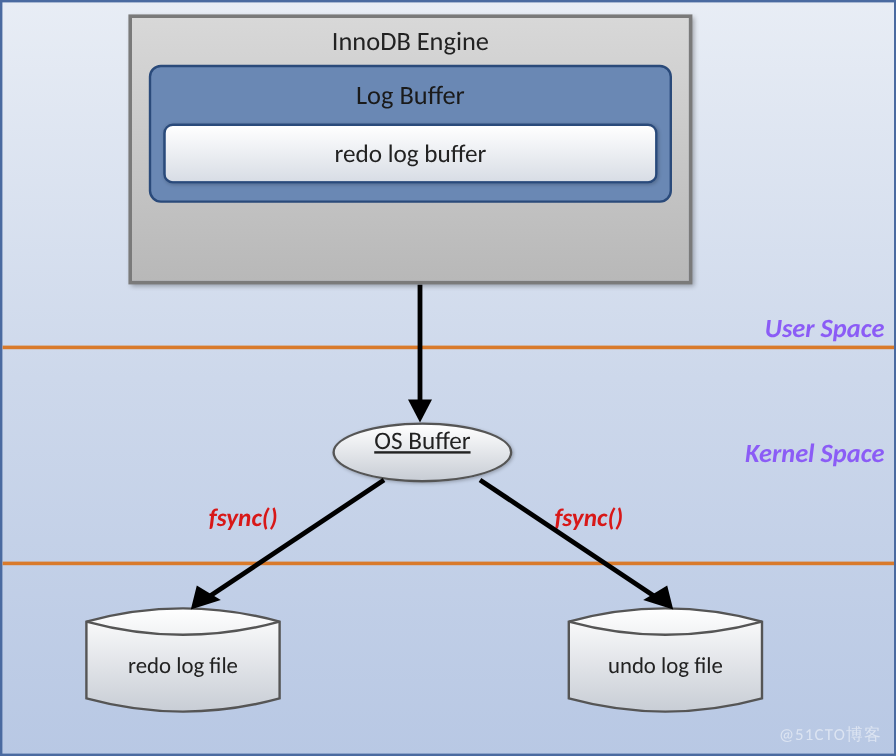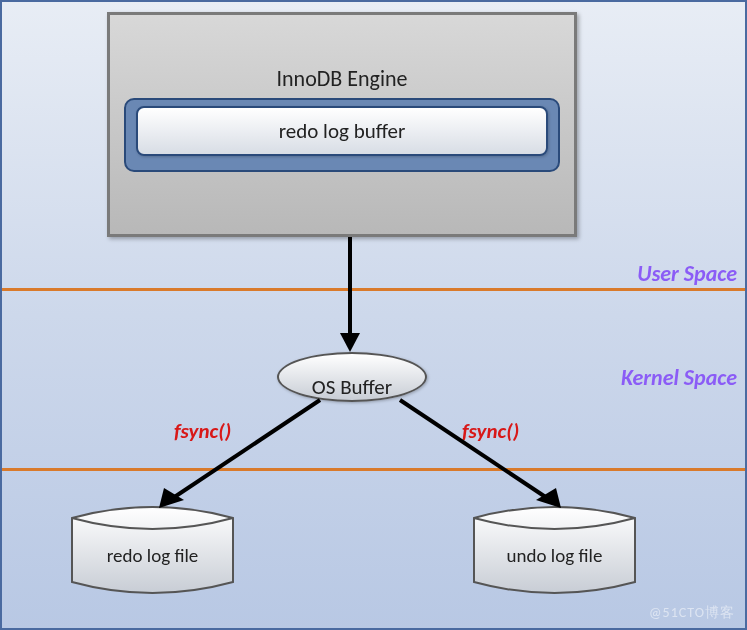--- a/index.html
+++ b/index.html
@@ -43,21 +43,20 @@
     height: 225px;
     border: 3px solid #7a7a7a;
     background: linear-gradient(180deg, #d8d8d8 0%, #b8b8b8 100%);
     box-shadow: 2px 2px 4px rgba(0,0,0,0.3);
   }
   .innodb-title {
     text-align: center;
     font-size: 22px;
     padding: 6px 12px;
     color: #222;
-    margin-top: 44px;
   }
   .log-buffer {
     margin: 0 14px;
     border: 2px solid #2a4a7a;
     border-radius: 10px;
     background: #6a88b4;
     padding: 6px 10px 14px 10px;
   }
   .log-buffer-title {
     text-align: center;
@@ -85,25 +84,26 @@
   .os-buffer {
     position: absolute;
     left: 275px;
     top: 350px;
     width: 150px;
     height: 50px;
     border: 2px solid #555;
     border-radius: 50%;
     background: linear-gradient(180deg, #ffffff 0%, #c8cdd5 100%);
     display: flex;
-    align-items: flex-end;
+    align-items: flex-start;
     justify-content: center;
     font-size: 21px;
     color: #222;
     box-shadow: 1px 1px 3px rgba(0,0,0,0.25);
+    text-decoration: underline;
   }
   .fsync-label {
     position: absolute;
     font-size: 21px;
     font-style: italic;
     font-weight: 700;
     color: #d81818;
   }
   .cylinder {
     position: absolute;
@@ -131,20 +131,21 @@
 <body>
 
 <div class="divider-line" style="top:286px"></div>
 <div class="divider-line" style="top:466px"></div>
 <div class="region-label" style="top:258px">User Space</div>
 <div class="region-label" style="top:362px">Kernel Space</div>
 
 <div class="innodb-engine">
   <div class="innodb-title">InnoDB Engine</div>
   <div class="log-buffer">
+    <div class="log-buffer-title">Log Buffer</div>
     <div class="buffer-row">
       <div class="buffer-box">redo log buffer</div>
     </div>
   </div>
 </div>
 
 <svg class="arrow" style="left:328px;top:235px;width:40px;height:120px">
   <line x1="20" y1="0" x2="20" y2="100" stroke="#000" stroke-width="4"></line>
   <polygon points="20,115 10,96 30,96" fill="#000"></polygon>
 </svg>

